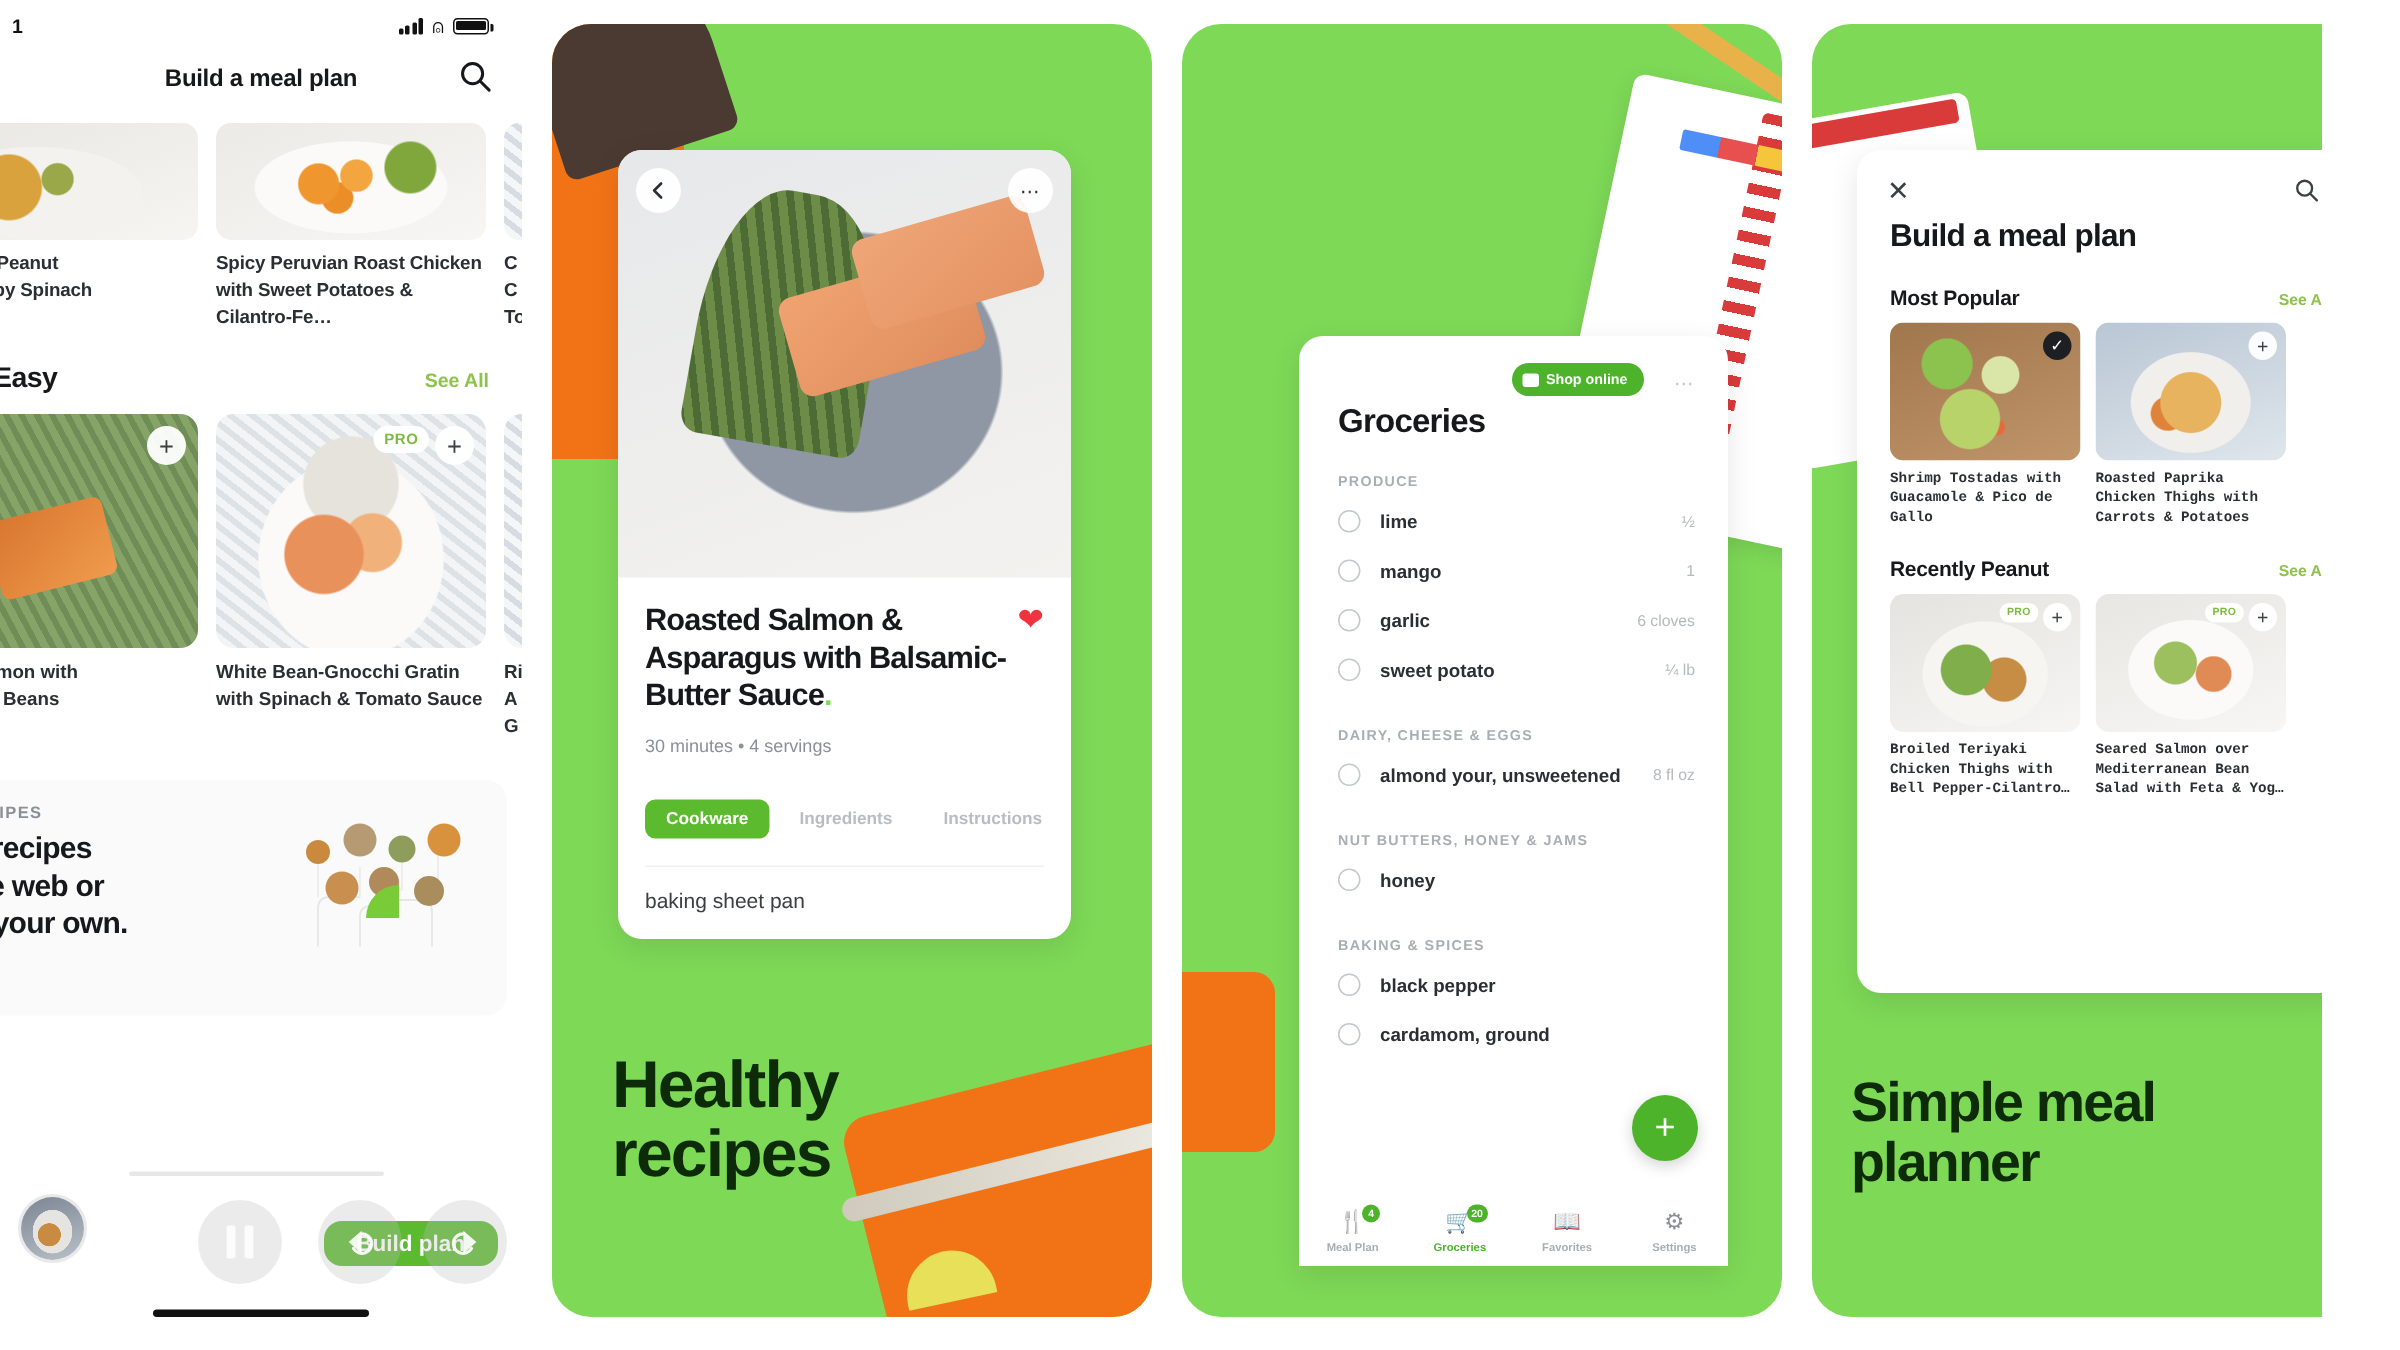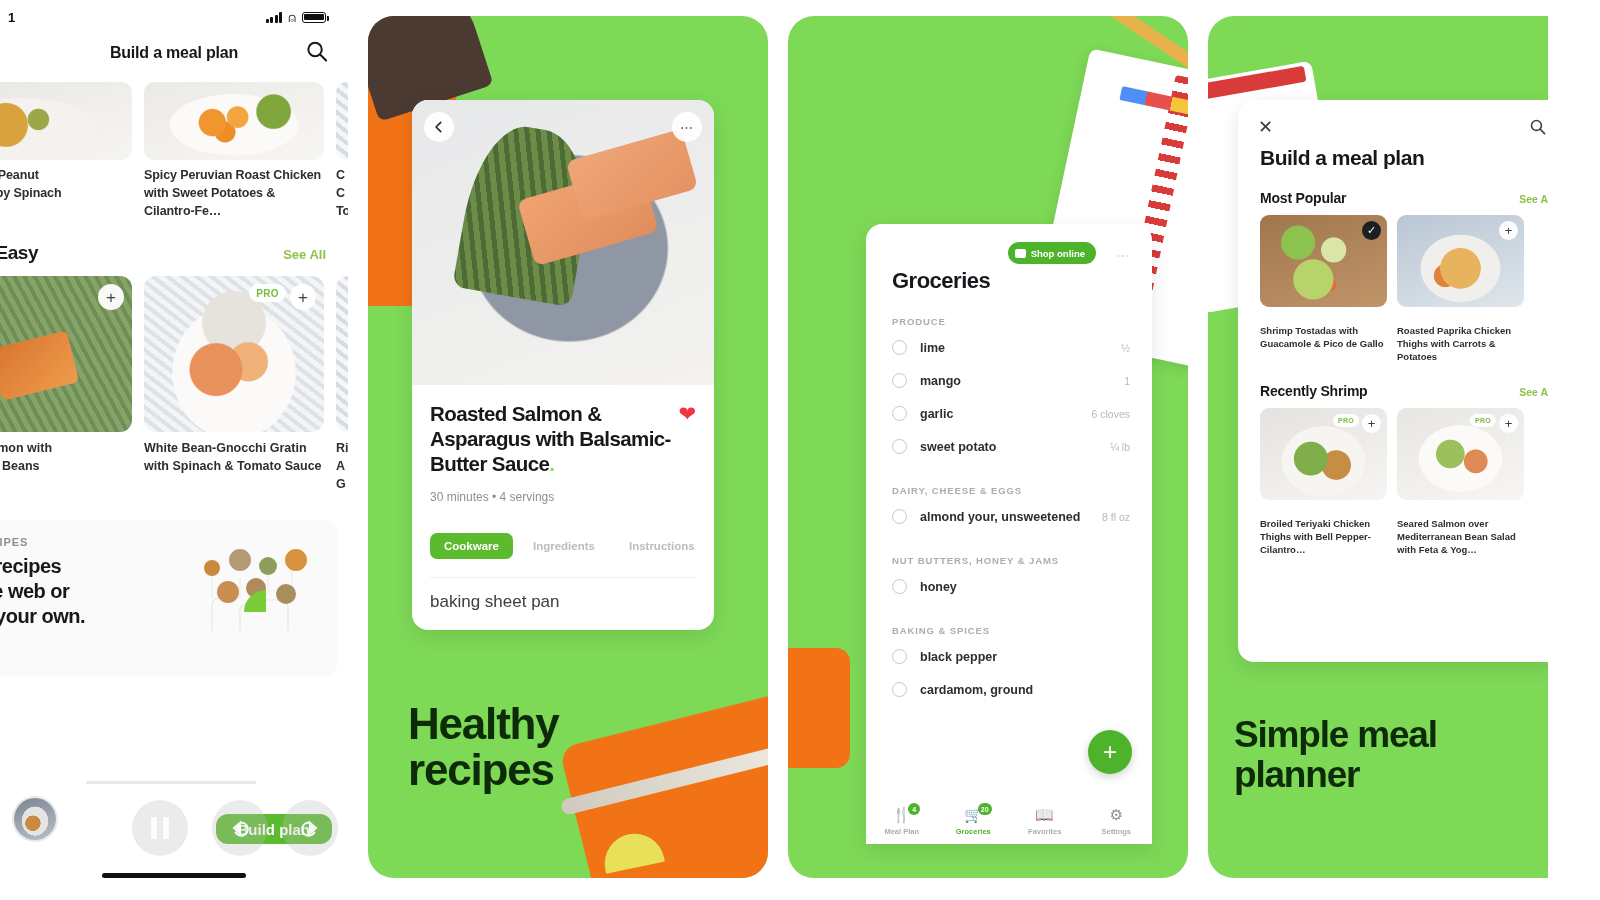--- a/index.html
+++ b/index.html
@@ -96,21 +96,21 @@
   .rcard-img { height:285px; position:relative; }
   .circ-btn { position:absolute; width:30px; height:30px; border-radius:50%;
     background:rgba(255,255,255,.92); display:flex; align-items:center; justify-content:center; }
   .rcard-body { padding:16px 18px 18px; }
   .rtitle { font-size:20.5px; font-weight:800; color:#16181c; line-height:1.22; letter-spacing:-.6px; }
   .rtitle .dot { color:#7ed957; }
   .rmeta { font-size:12px; color:#8b9098; margin-top:14px; font-weight:500; }
   .rtabs { display:flex; align-items:center; gap:6px; margin-top:16px; }
   .rtab { font-size:11.5px; padding:7px 14px; border-radius:7px; color:#b9bdc2; font-weight:600;margin-top:13px; }
   .rtab.active { background:#5cba2e; color:#fff; }
-  .rcook { font-size:17px; color:#3c4043; margin-top:18px; border-top:1px solid #f0f0f0;
+  .rcook { font-size:14px; color:#3c4043; margin-top:18px; border-top:1px solid #f0f0f0;
     padding-top:14px; }
   .heart { position:absolute; right:18px; top:18px; font-size:21px; color:#f0333e; line-height:1; }
 
   
   .gcard { position:absolute; left:44px; top:208px; right:36px; bottom:34px; background:#fff;
     border-radius:16px 16px 0 0; overflow:hidden; box-shadow:0 6px 20px rgba(0,0,0,.10);margin-left:34px; }
   .shop-pill { position:absolute; right:56px; top:18px; height:22px; padding:0 11px 0 7px;
     background:#4cb32a; border-radius:11px; display:flex; align-items:center; gap:5px;
     color:#fff; font-size:9.5px; font-weight:700; }
   .dots { position:absolute; right:22px; top:24px; color:#c2c6ca; font-size:13px; letter-spacing:1px; }
@@ -141,21 +141,21 @@
   .sh-close { position:absolute; left:20px; top:18px; font-size:18px; color:#3c4043; line-height:1; }
   .sh-search { position:absolute; right:18px; top:18px; }
   .sh-title { font-size:21px; font-weight:800; color:#16181c; padding:46px 0 0 22px; letter-spacing:-.5px; }
   .sh-sect { display:flex; align-items:baseline; justify-content:space-between;
     padding:20px 16px 0 22px; }
   .sh-sect-t { font-size:14px; font-weight:800; color:#16181c; letter-spacing:-.2px; }
   .sh-see { font-size:10.5px; font-weight:700; color:#8ec24a; }
   .sh-row { display:flex; gap:10px; padding:9px 0 0 22px; }
   .sh-card { width:127px; flex:0 0 127px; }
   .sh-thumb { width:127px; height:92px; border-radius:9px; overflow:hidden; position:relative; }
-  .sh-name { font-size:9.5px; line-height:1.35; font-weight:700; color:#2b2f33; margin-top:18px; }
+  .sh-name { font-size:9.5px; line-height:1.35; font-weight:700; color:#2b2f33; margin-top:6px;font-family:Liberation Mono, monospace; }
   .chk { position:absolute; top:6px; right:6px; width:19px; height:19px; border-radius:50%;
     background:#1d2023; color:#fff; display:flex; align-items:center; justify-content:center;
     font-size:11px; }
   .plus-sm { position:absolute; top:6px; right:6px; width:19px; height:19px; border-radius:50%;
     background:rgba(255,255,255,.93); color:#3c4043; display:flex; align-items:center;
     justify-content:center; font-size:13px; font-weight:300; line-height:1; }
   .pro-sm { position:absolute; top:6px; right:28px; height:13px; padding:0 5px; border-radius:7px;
     background:rgba(255,255,255,.92); color:#7cbb3f; font-size:7px; font-weight:800;
     display:flex; align-items:center; letter-spacing:.3px;}
 
@@ -538,21 +538,21 @@
         <div class="sh-card">
           <div class="sh-thumb">
             <div class="ph paprika"></div>
             <div class="plus-sm">+</div>
           </div>
           <div class="sh-name">Roasted Paprika Chicken Thighs with Carrots &amp; Potatoes</div>
         </div>
       </div>
 
       <div class="sh-sect">
-        <div class="sh-sect-t">Recently Shrimp</div>
+        <div class="sh-sect-t">Recently Peanut</div>
         <div class="sh-see">See A</div>
       </div>
       <div class="sh-row">
         <div class="sh-card">
           <div class="sh-thumb">
             <div class="ph teriyaki"></div>
             <div class="pro-sm">PRO</div>
             <div class="plus-sm">+</div>
           </div>
           <div class="sh-name">Broiled Teriyaki Chicken Thighs with Bell Pepper-Cilantro…</div>

